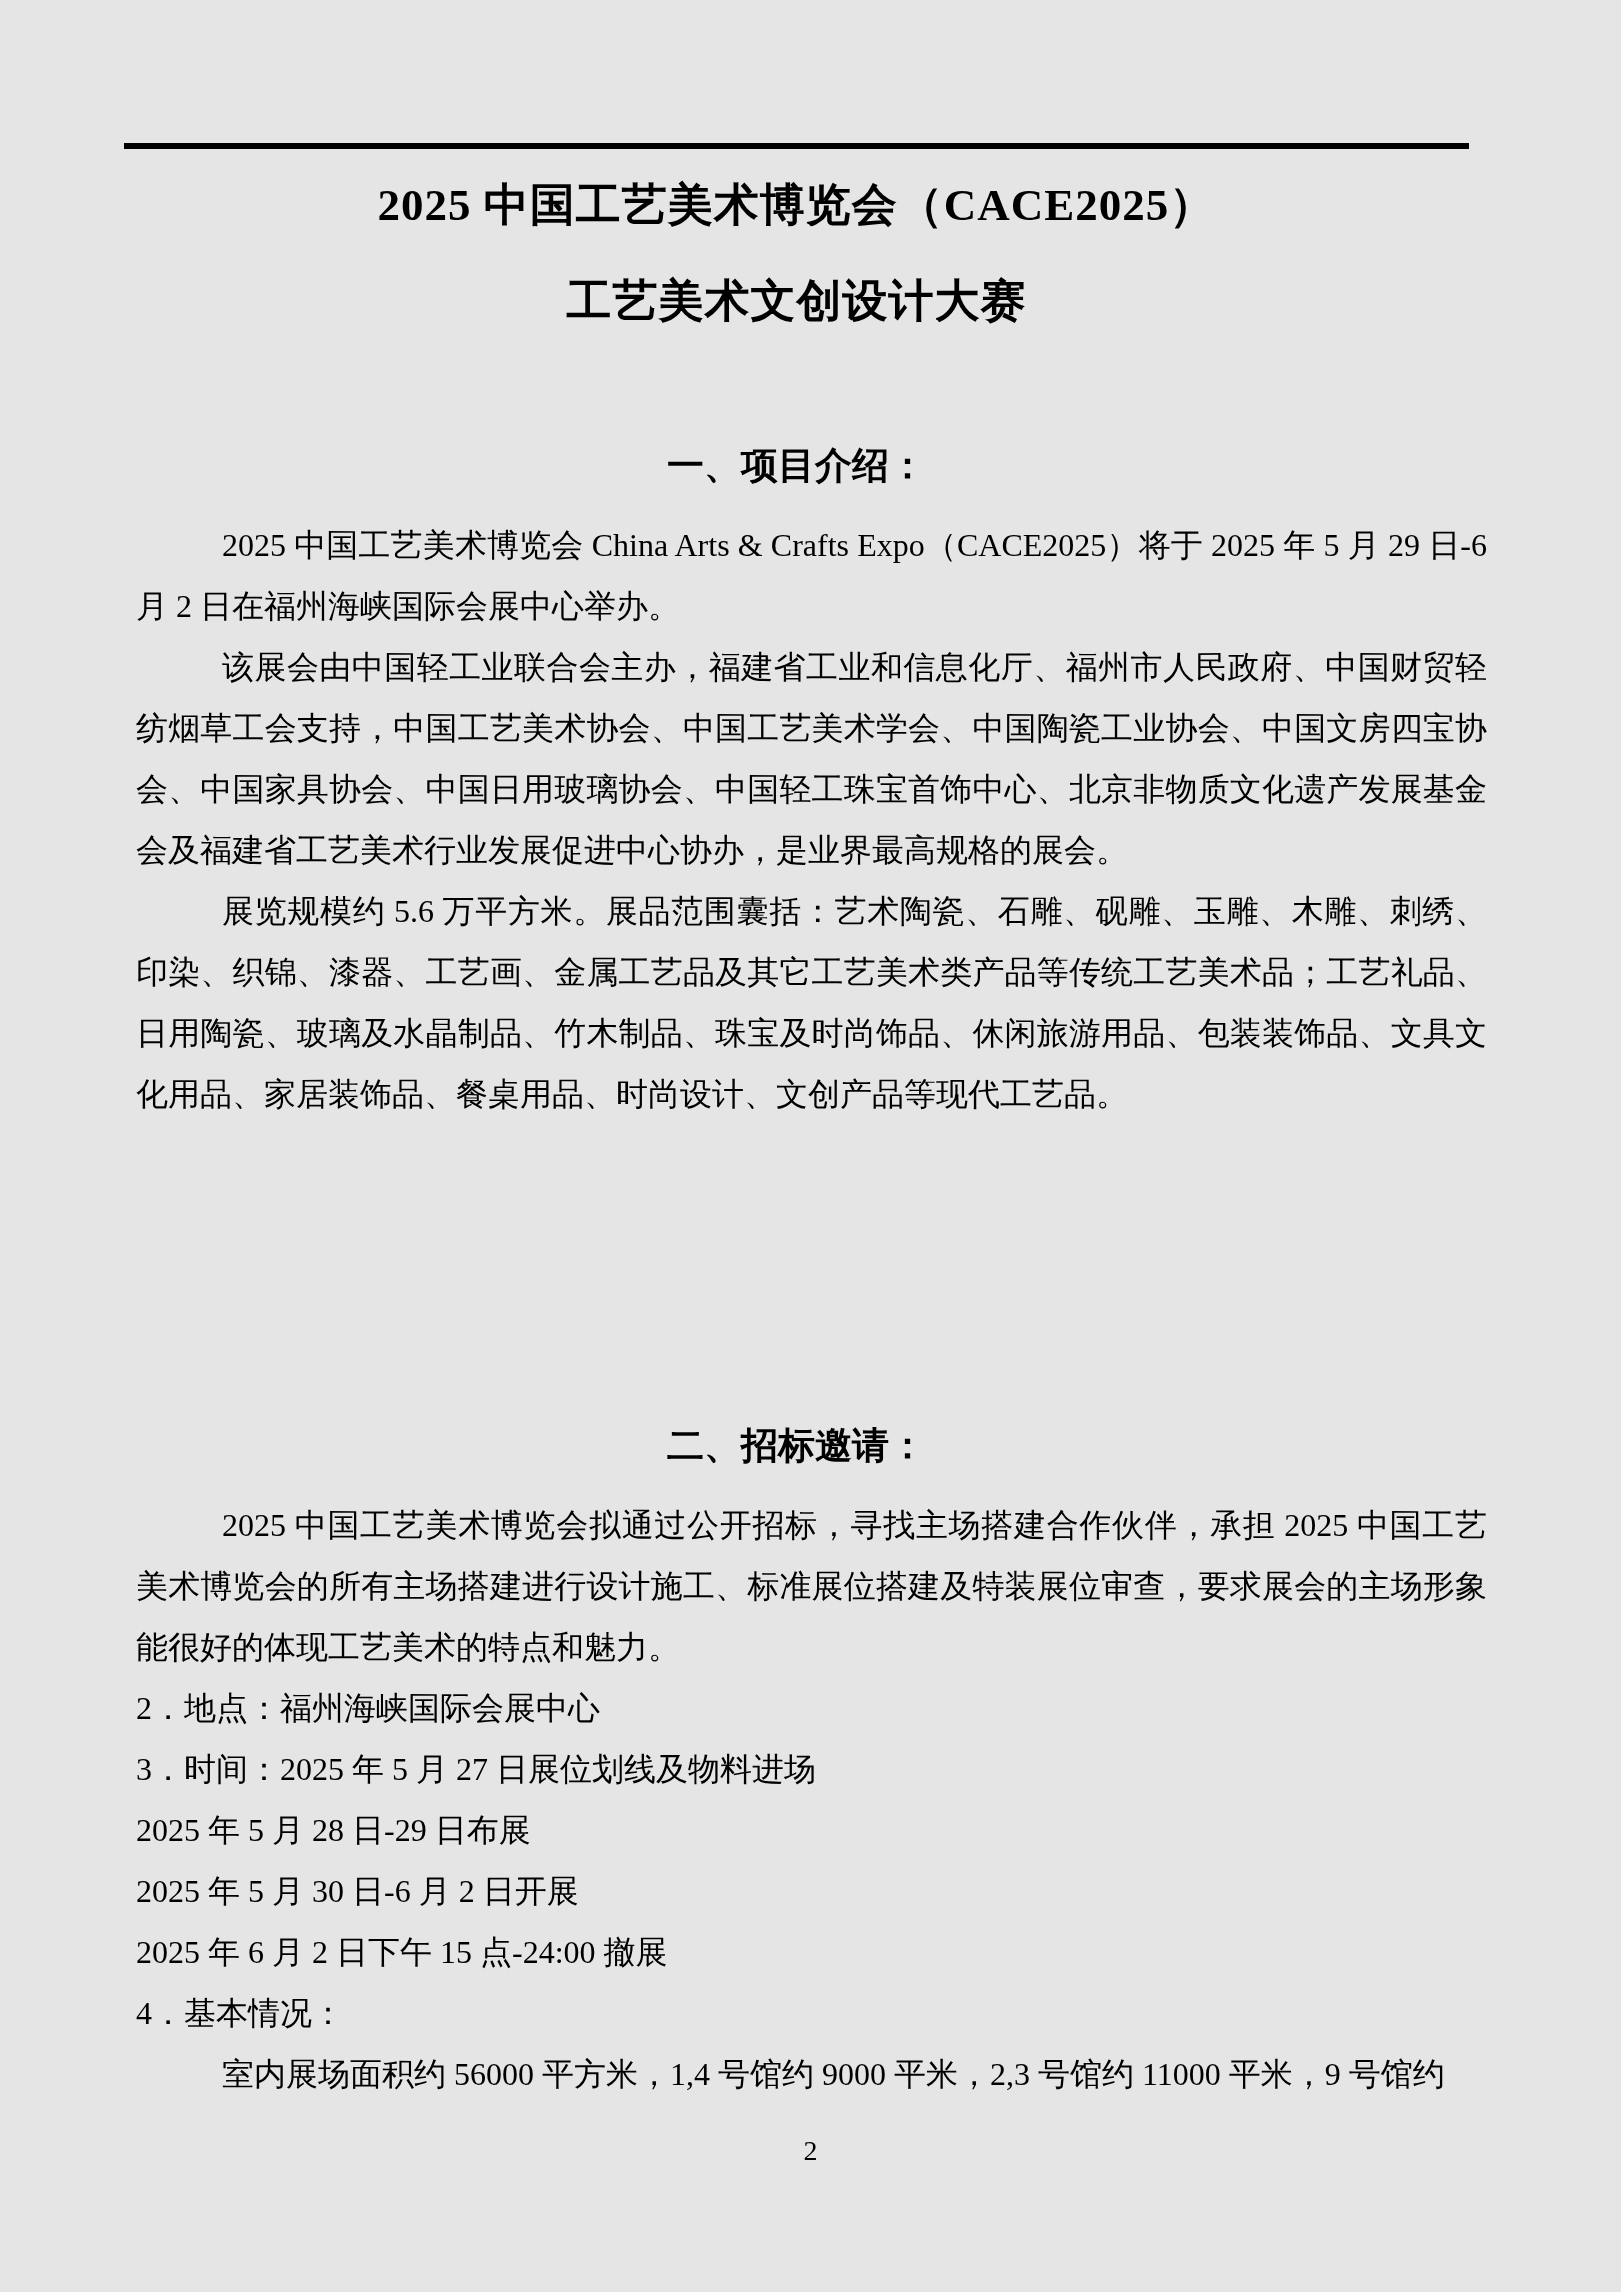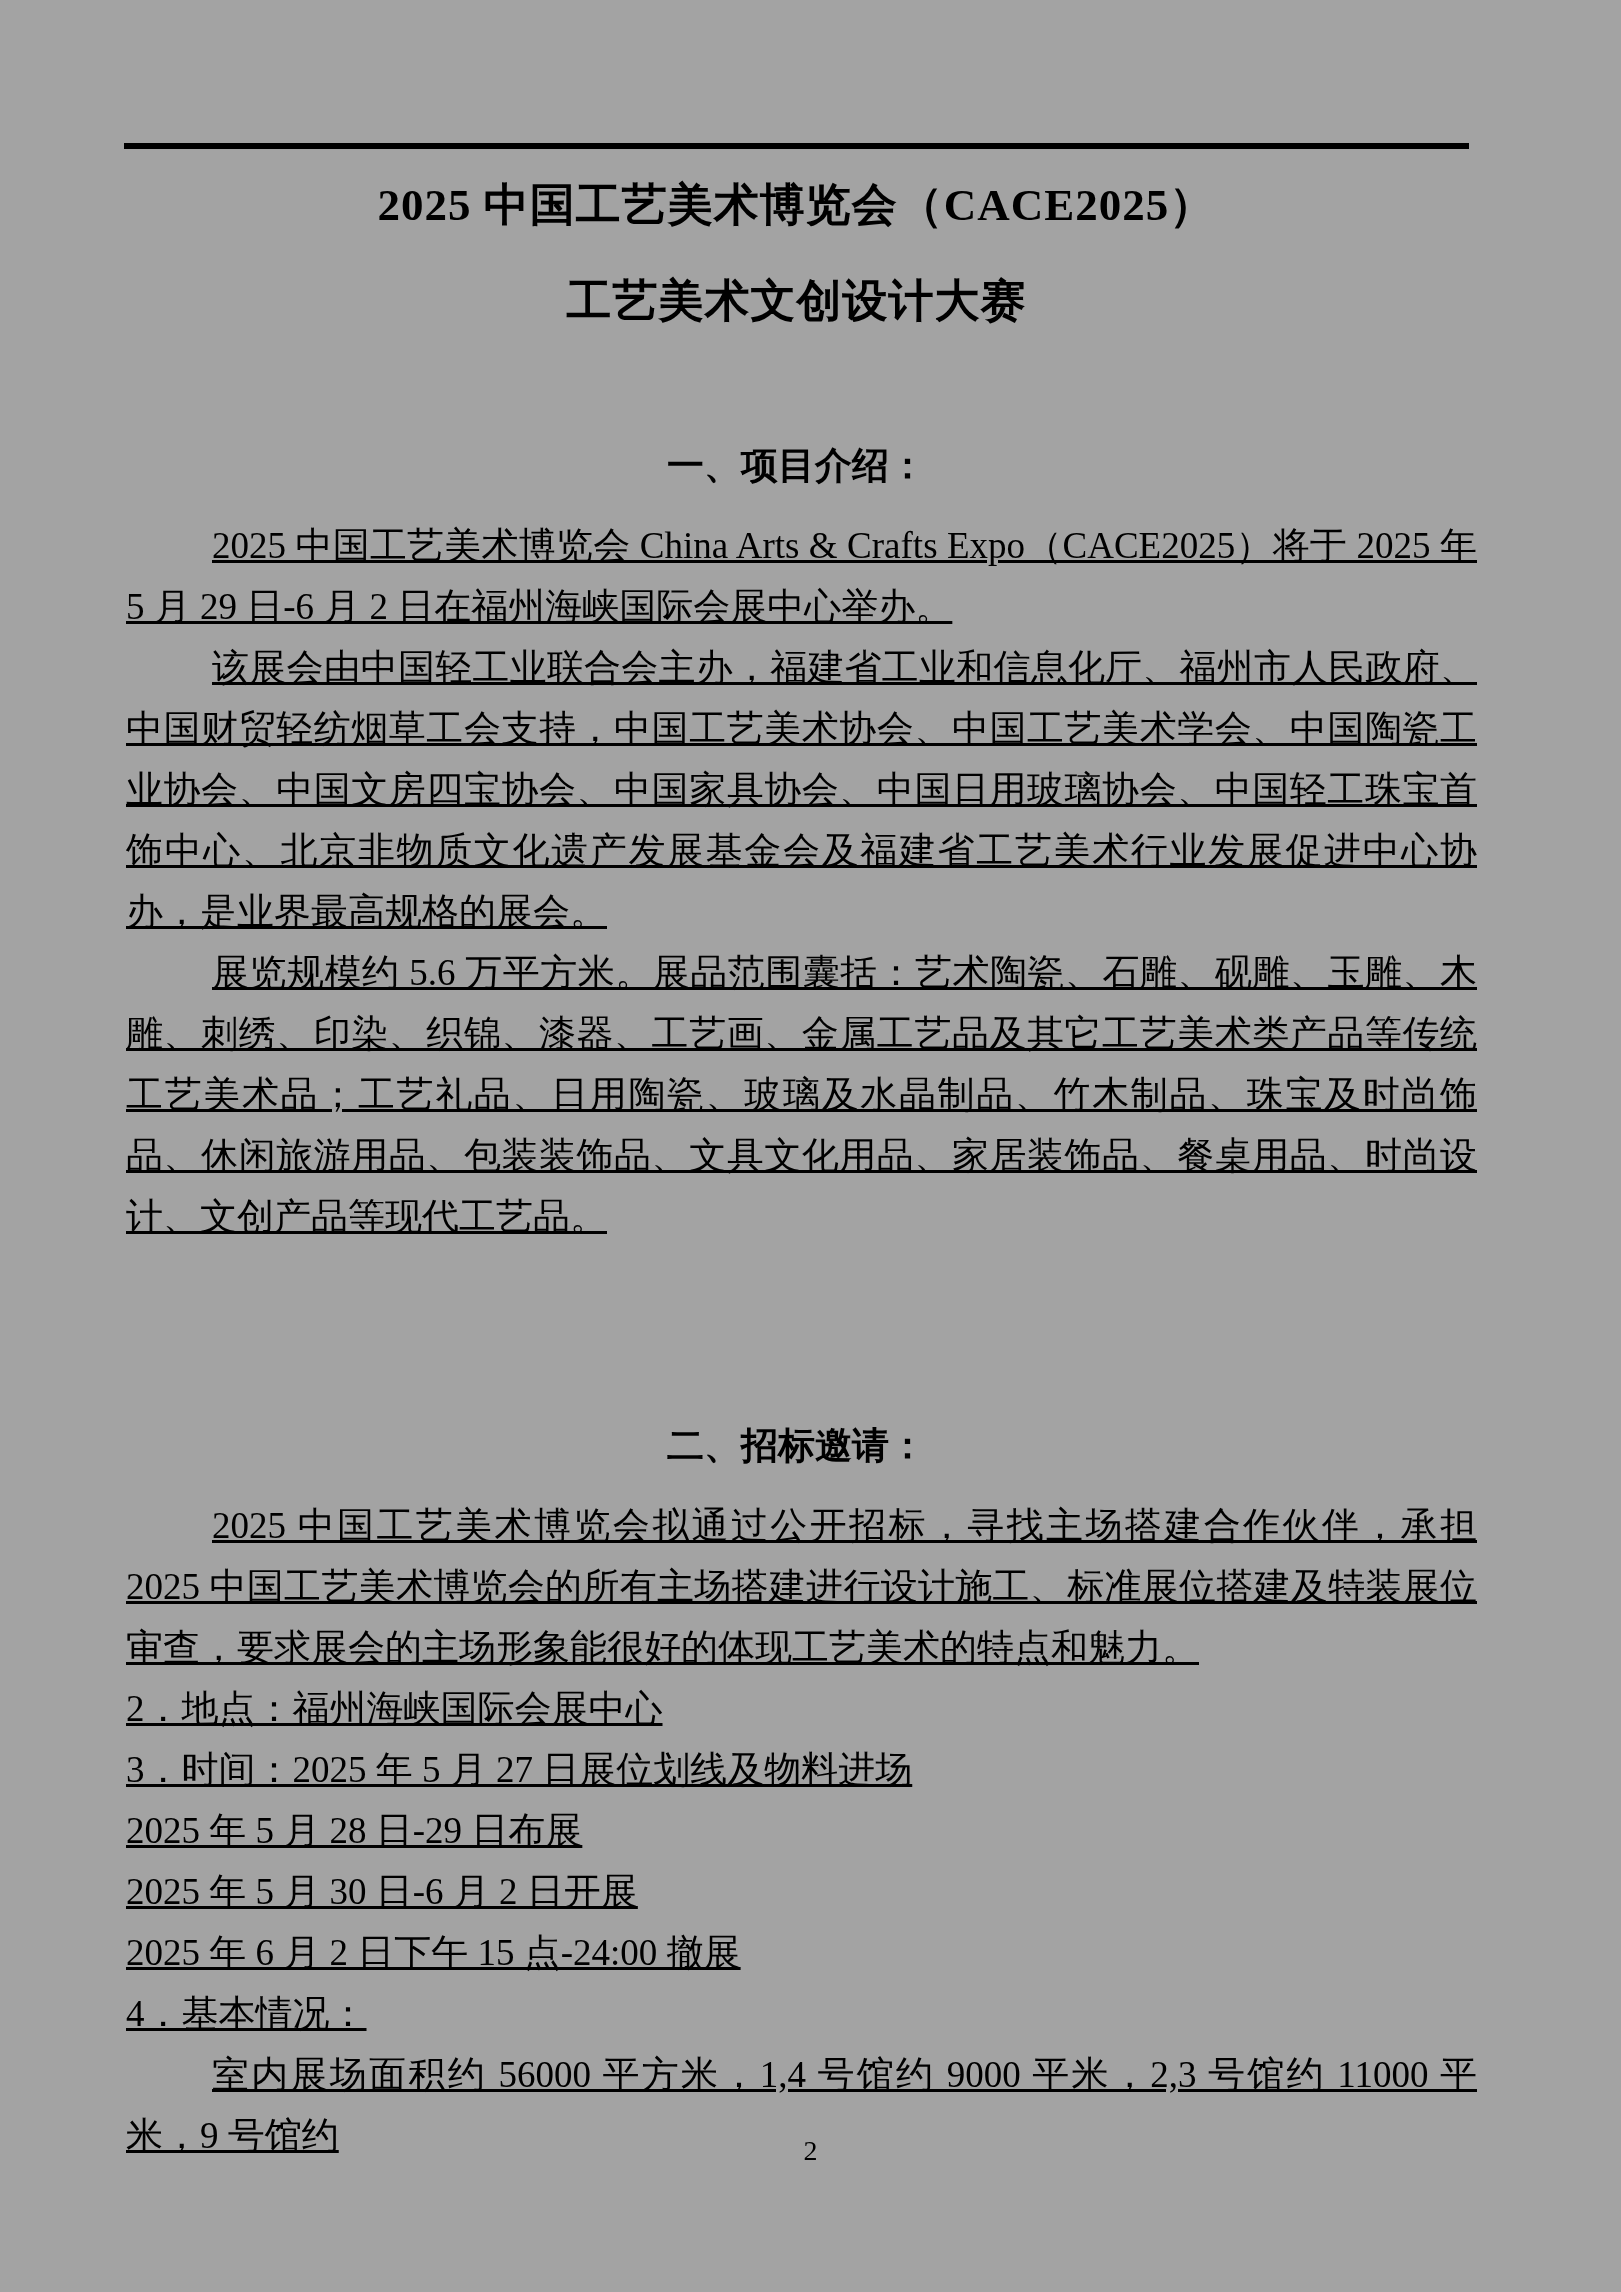--- a/index.html
+++ b/index.html
@@ -1,20 +1,20 @@
 <!DOCTYPE html>
 <html><head>
 <meta charset="utf-8">
 <style>
   html, body { margin: 0; padding: 0; background: #ffffff; }
   .page {
     position: relative;
     width: 1621px;
     height: 2293px;
-    background: #a3a3a3;
+    background: #e5e5e5;
     color: #000000;
     font-family: "Liberation Serif", "DejaVu Serif", serif;
     overflow: hidden;
   }
   .top-rule {
     position: absolute;
     left: 124px;
     top: 143px;
     width: 1345px;
     height: 5.9px;
@@ -41,27 +41,26 @@
     font-size: 37px;
     font-weight: bold;
     font-family: "Liberation Sans", "DejaVu Sans", sans-serif;
     line-height: 45px;
     text-align: center;
   }
   .sec1 { top: 443px; }
   .sec2 { top: 1423px; }
   .body-flow {
     position: absolute;
-    left: 126px;
+    left: 136px;
     width: 1351px;
-    font-size: 37px;
+    font-size: 32px;
     line-height: 61px;
     text-align: justify;
     text-justify: inter-character;
-    text-decoration: underline;
   }
   .flow1 { top: 515px; }
   .flow2 { top: 1495px; }
   .body-flow p { margin: 0; padding: 0; }
   .para { text-indent: 86px; }
   .list-item { padding-left: 86px; }
   .sub-line { padding-left: 237px; }
   .page-number {
     position: absolute;
     left: 0;

